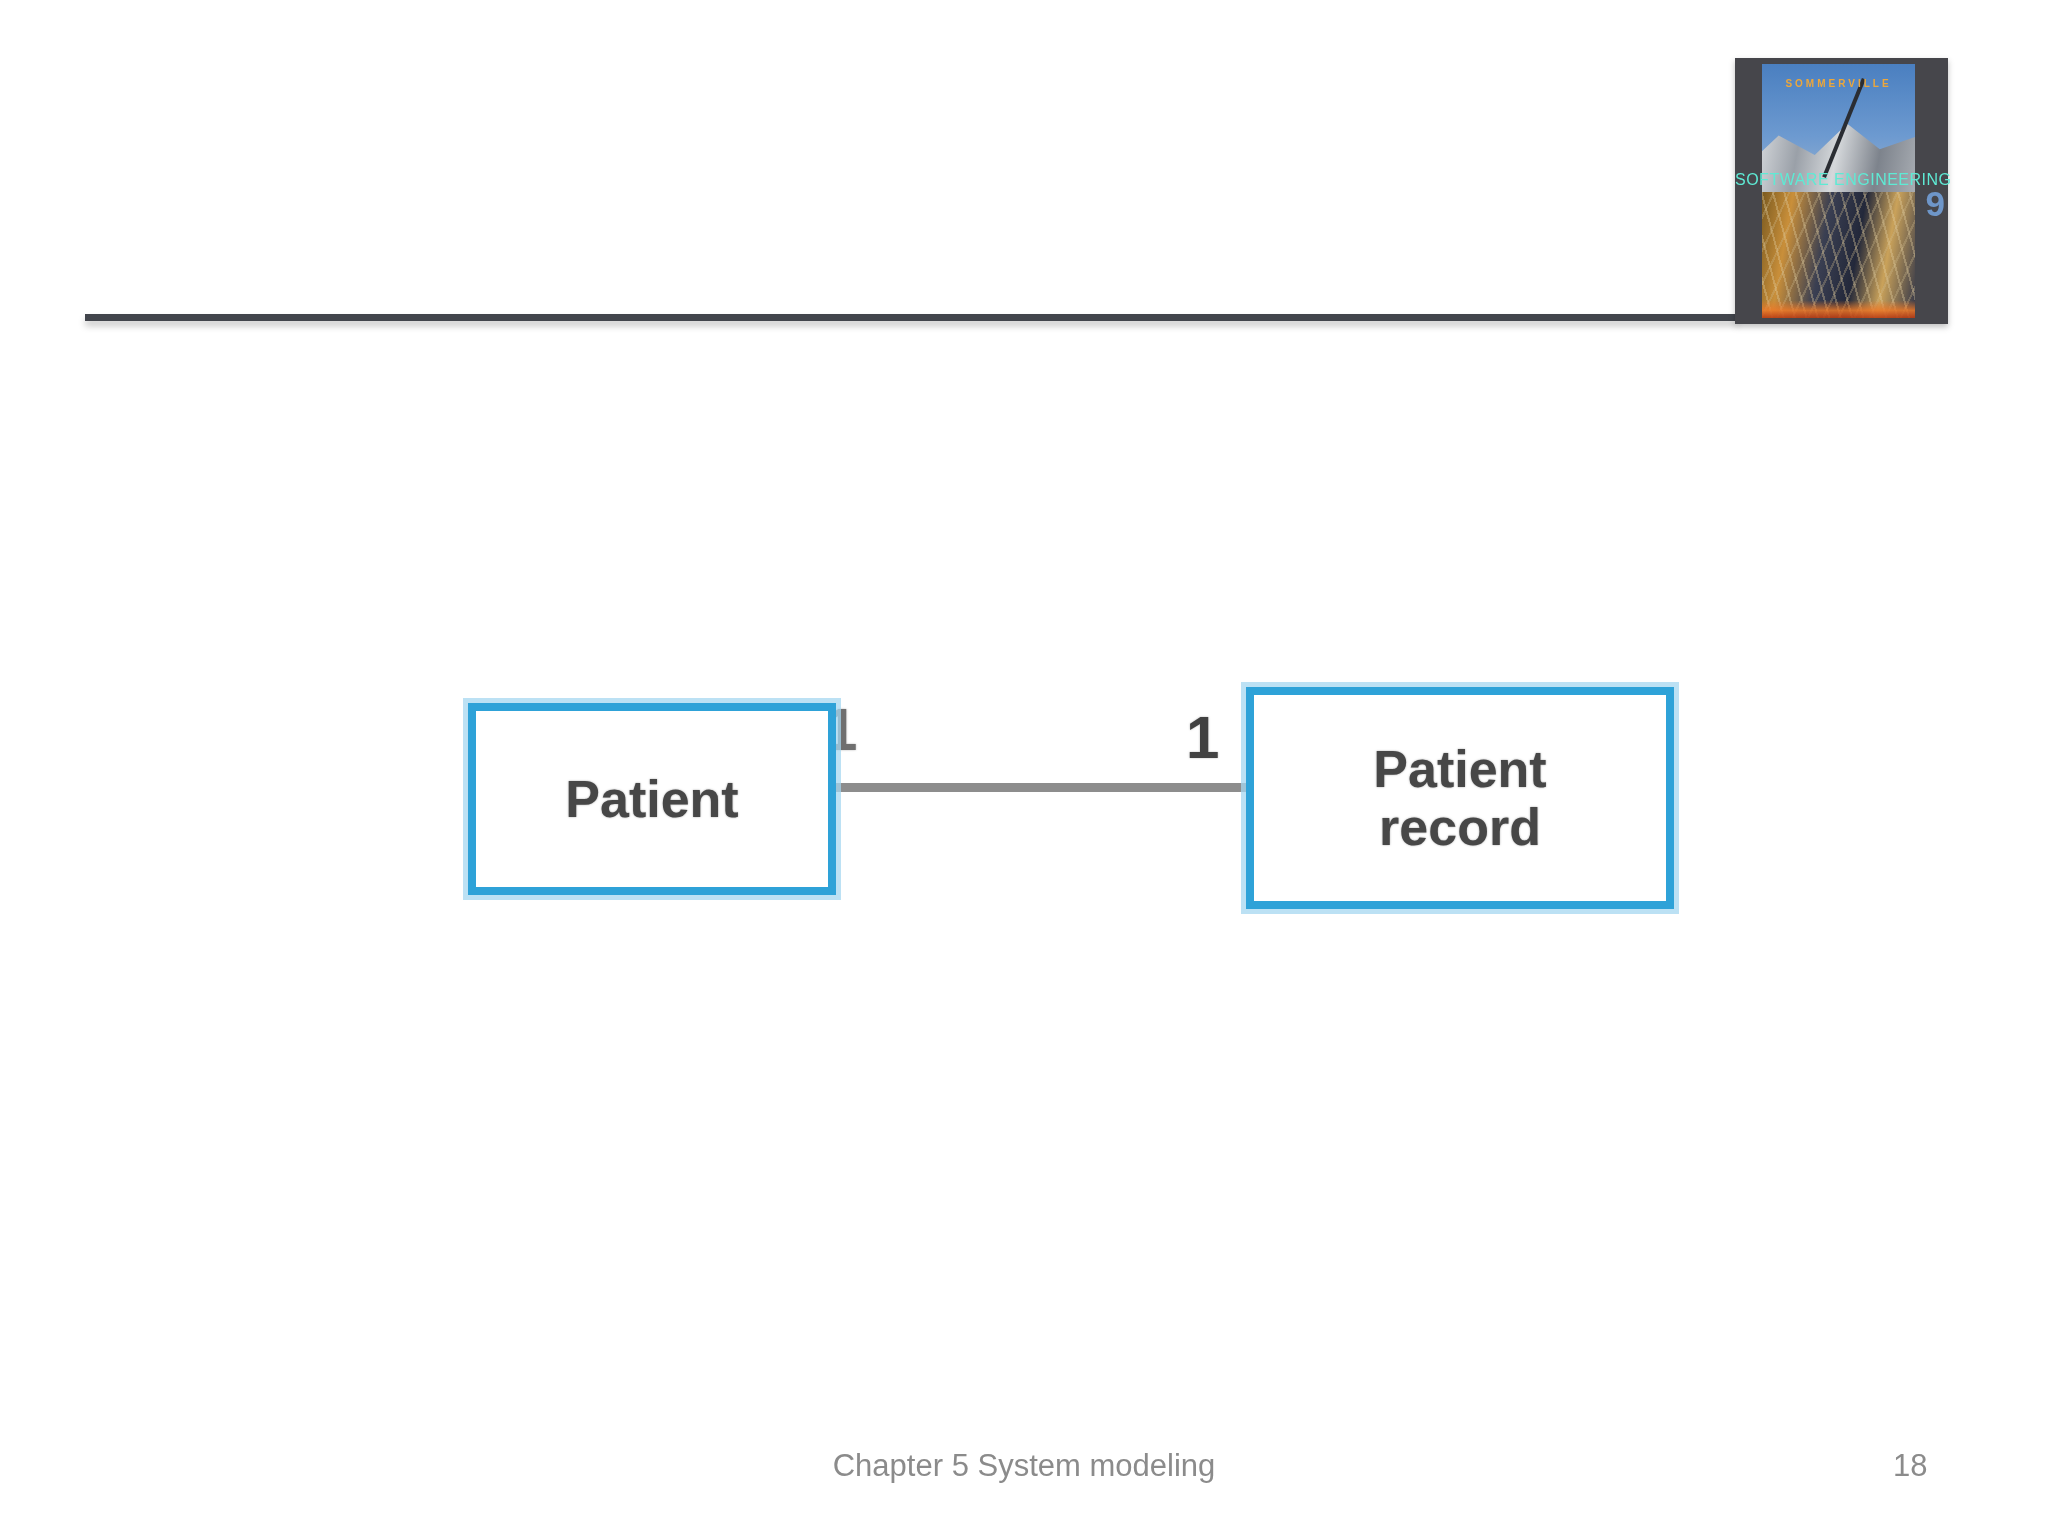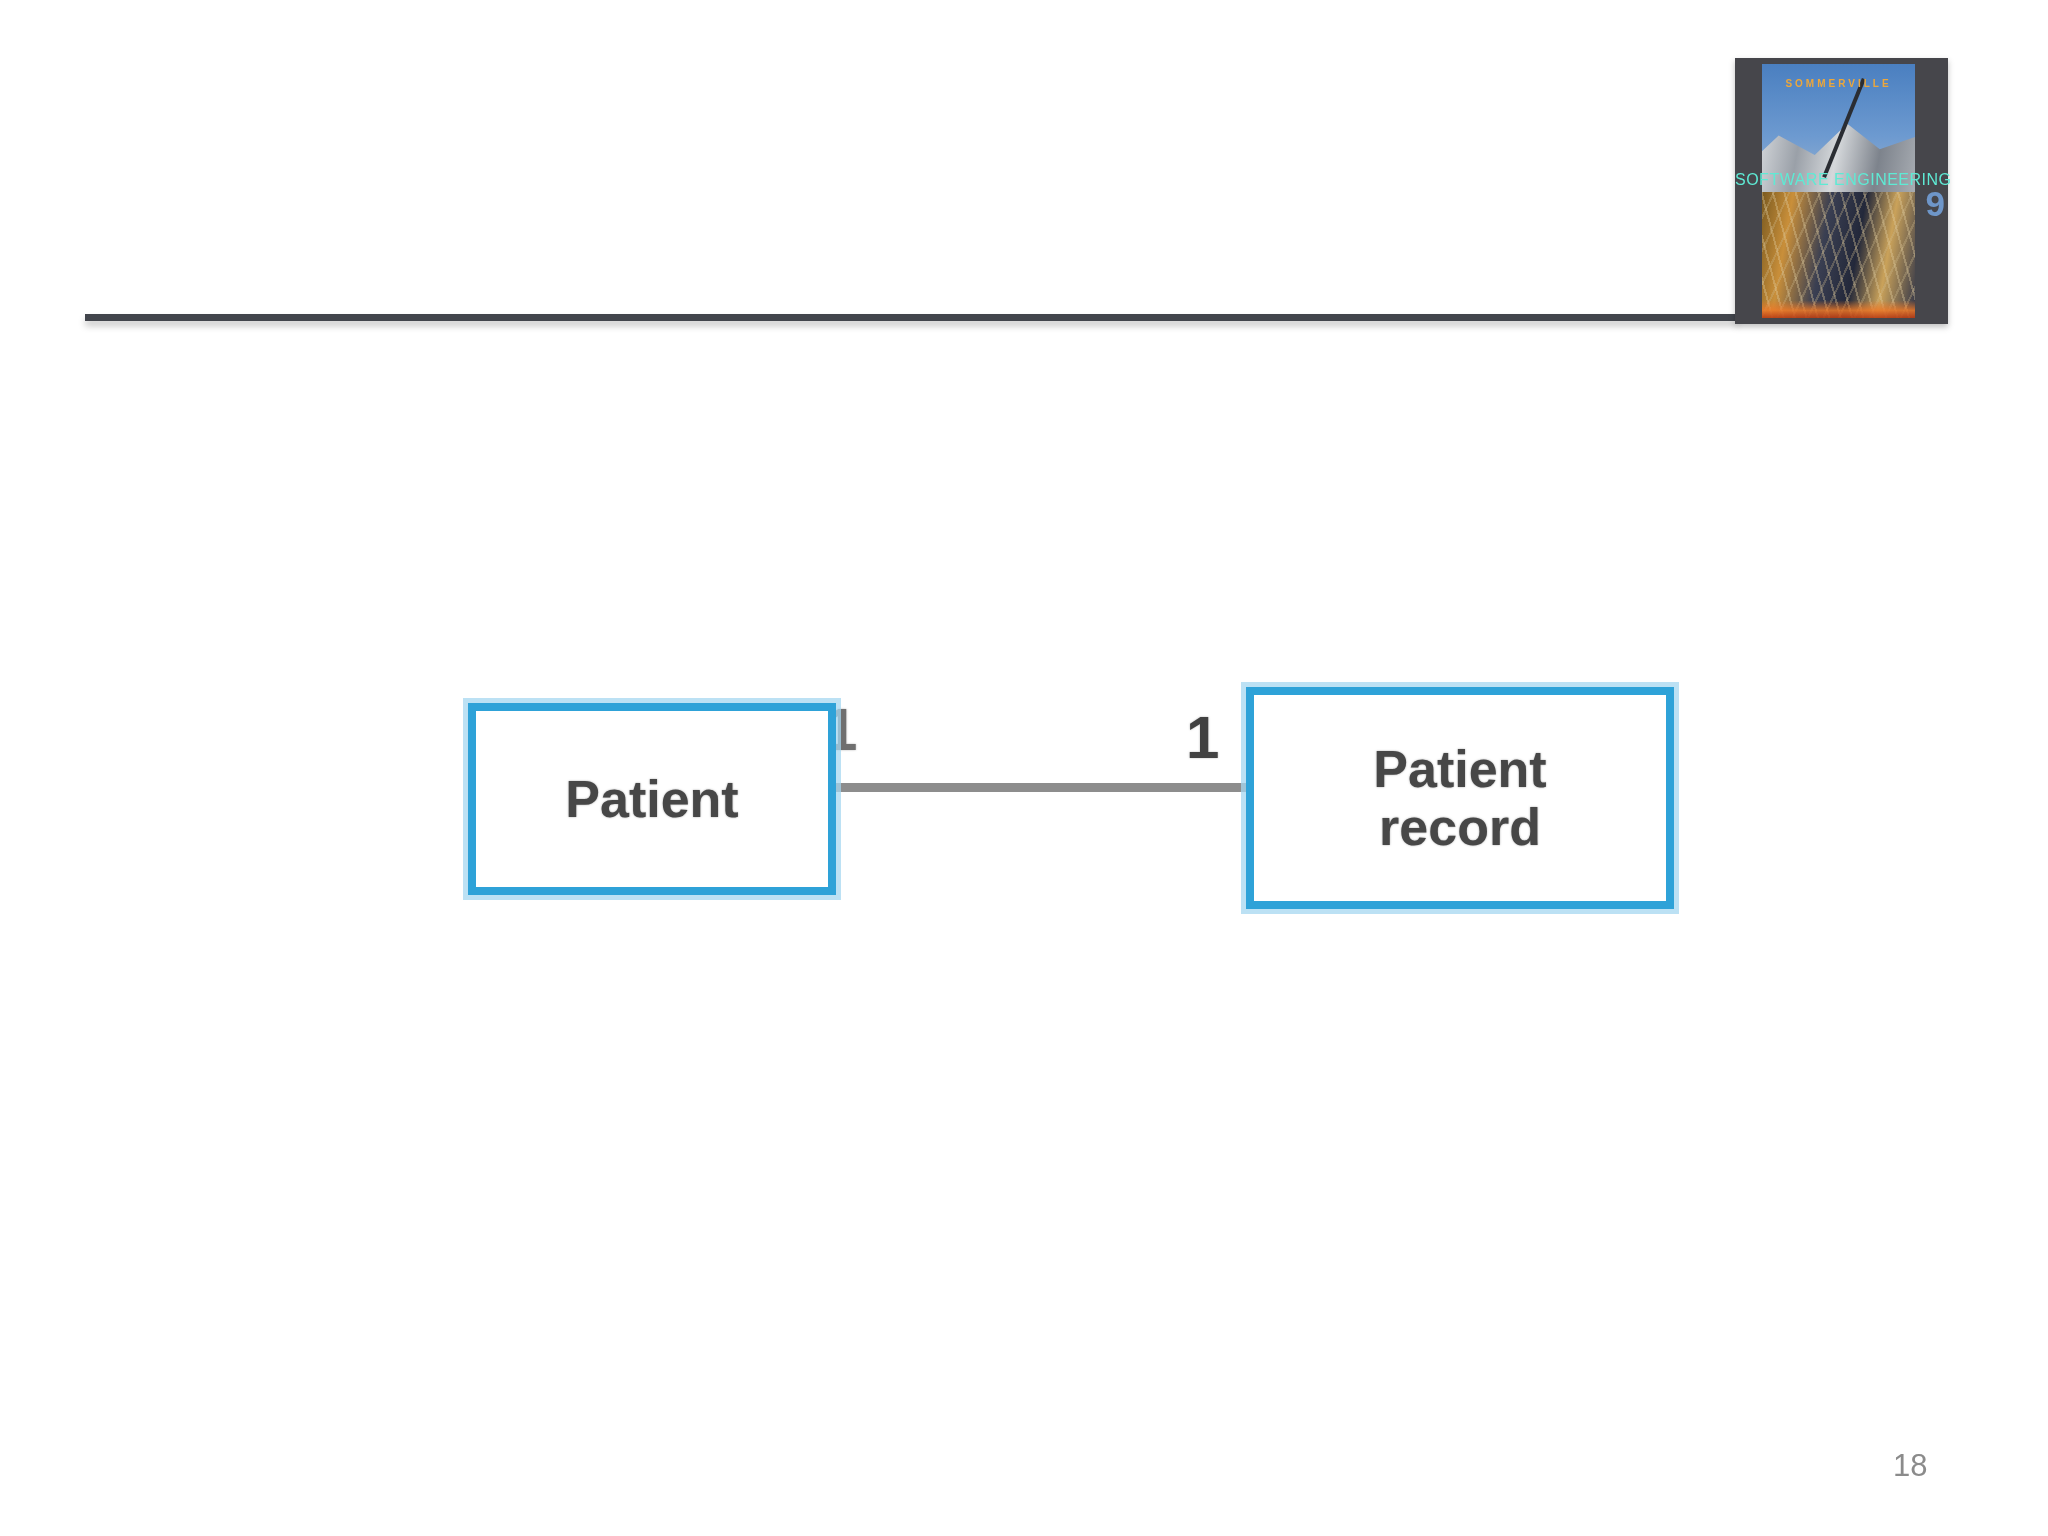--- a/index.html
+++ b/index.html
@@ -172,15 +172,16 @@
     <div class="mult mult-right">1</div>
     <div class="uml-class class-left">
       <span>Patient</span>
     </div>
     <div class="uml-class class-right">
       <span>Patient</span>
       <span>record</span>
     </div>
   </div>
 
+  <div class="footer-text">Chapter 5 System modeling</div>
   <div class="page-num">18</div>
 
 </div>
 
 </body></html>

